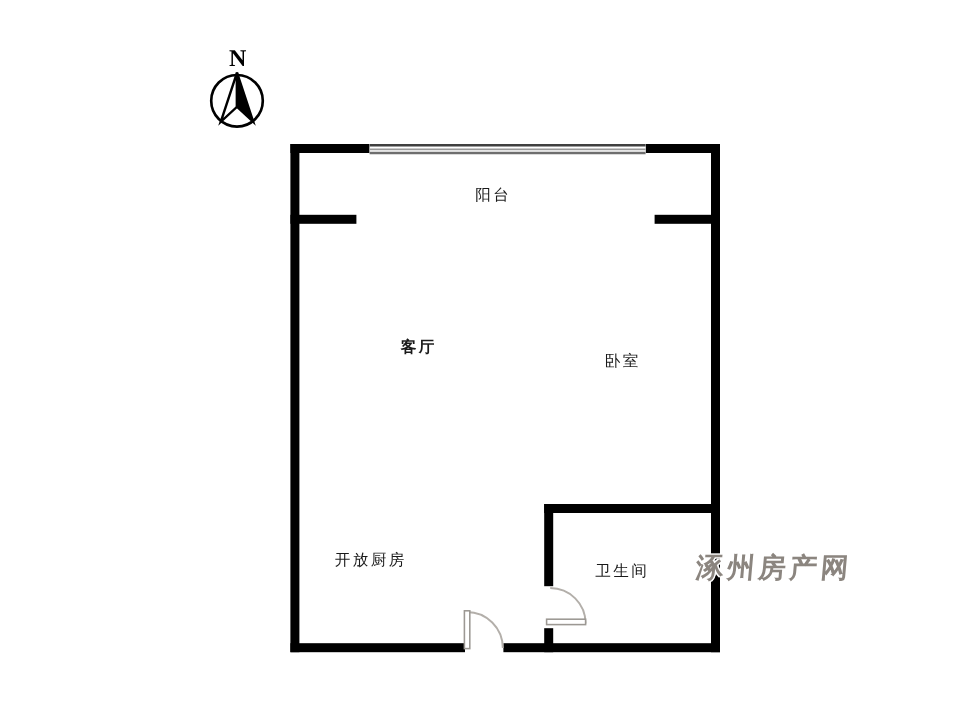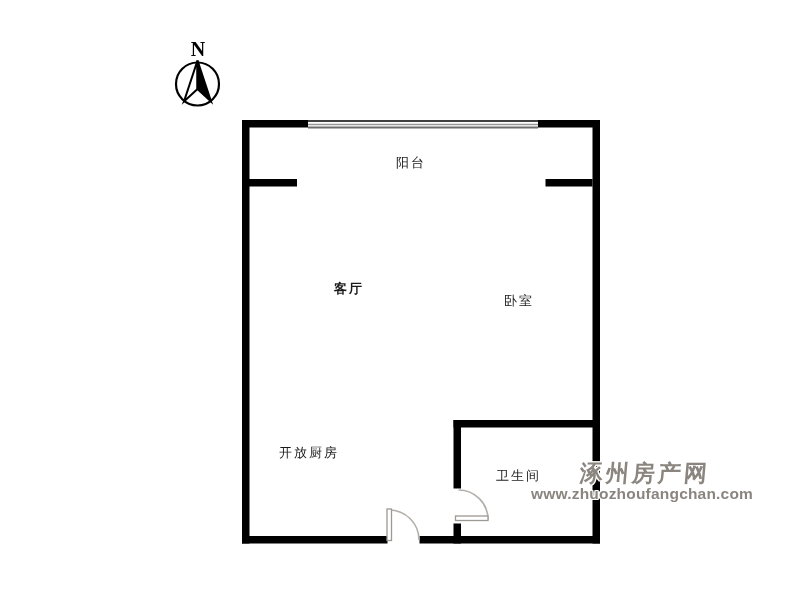--- a/index.html
+++ b/index.html
@@ -89,19 +89,18 @@
       <path d="M 458.5 490 A 29.5 29.5 0 0 1 488 519.5" fill="none" stroke="#b3afaa" stroke-width="1.6"></path>
       <rect x="455.5" y="516" width="32.5" height="4.5" fill="#ffffff" stroke="#9c9893" stroke-width="1.3"></rect>
     </g>
   </svg>
 
   <div class="compass-n">N</div>
 
   <div class="room-label" style="left:396px;top:154px;">阳台</div>
   <div class="room-label" style="left:334px;top:280px;font-weight:bold;">客厅</div>
   <div class="room-label" style="left:504px;top:292px;text-align:right;">卧室</div>
-  <div class="room-label" style="left:279px;top:444px;">开放厨房</div>
+  <div class="room-label" style="left:279px;top:458px;">开放厨房</div>
   <div class="room-label" style="left:496px;top:467px;">卫生间</div>
 
   <div class="watermark site-name" style="color:#8b857f;">涿州房产网</div>
-  <div class="watermark site-url" style="color:#8b857f;">www.zhuozhoufangchan.com</div>
 
 </div>
 
 </body></html>

